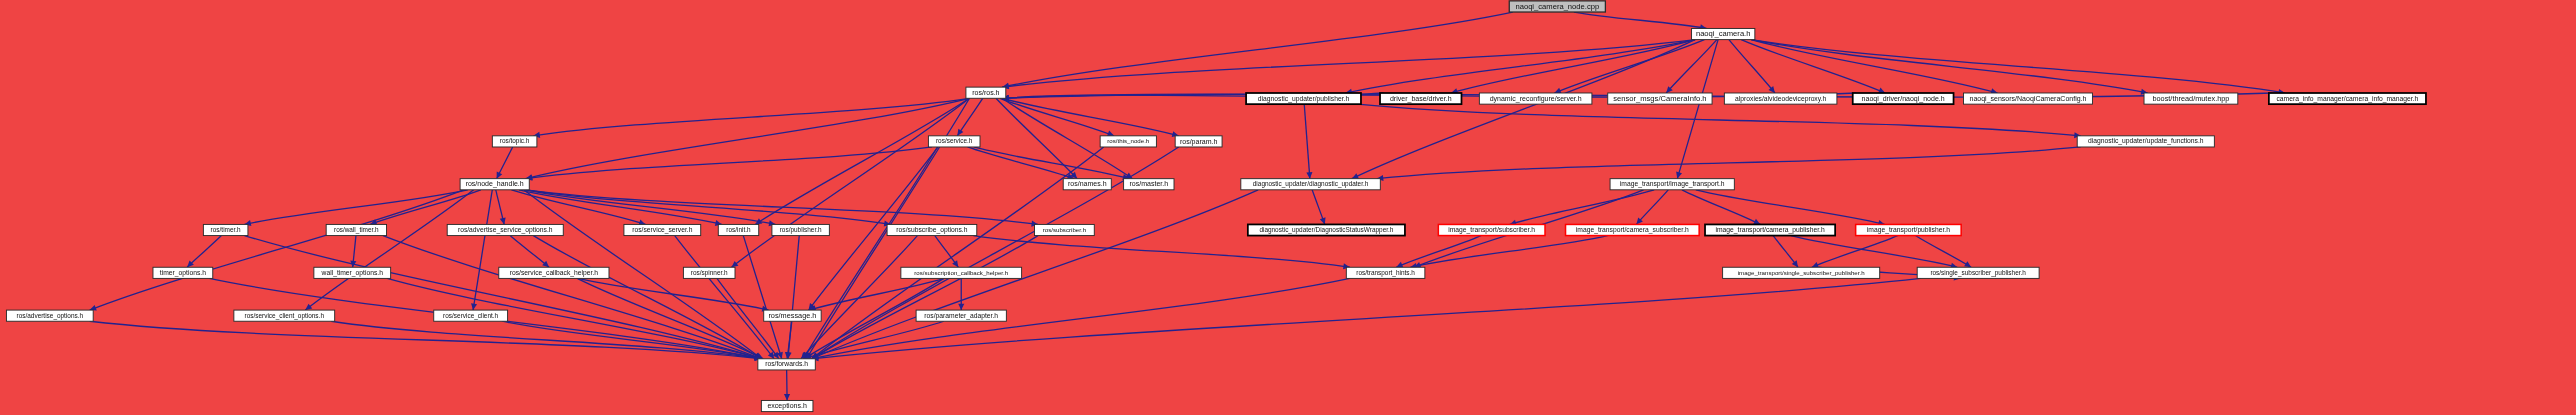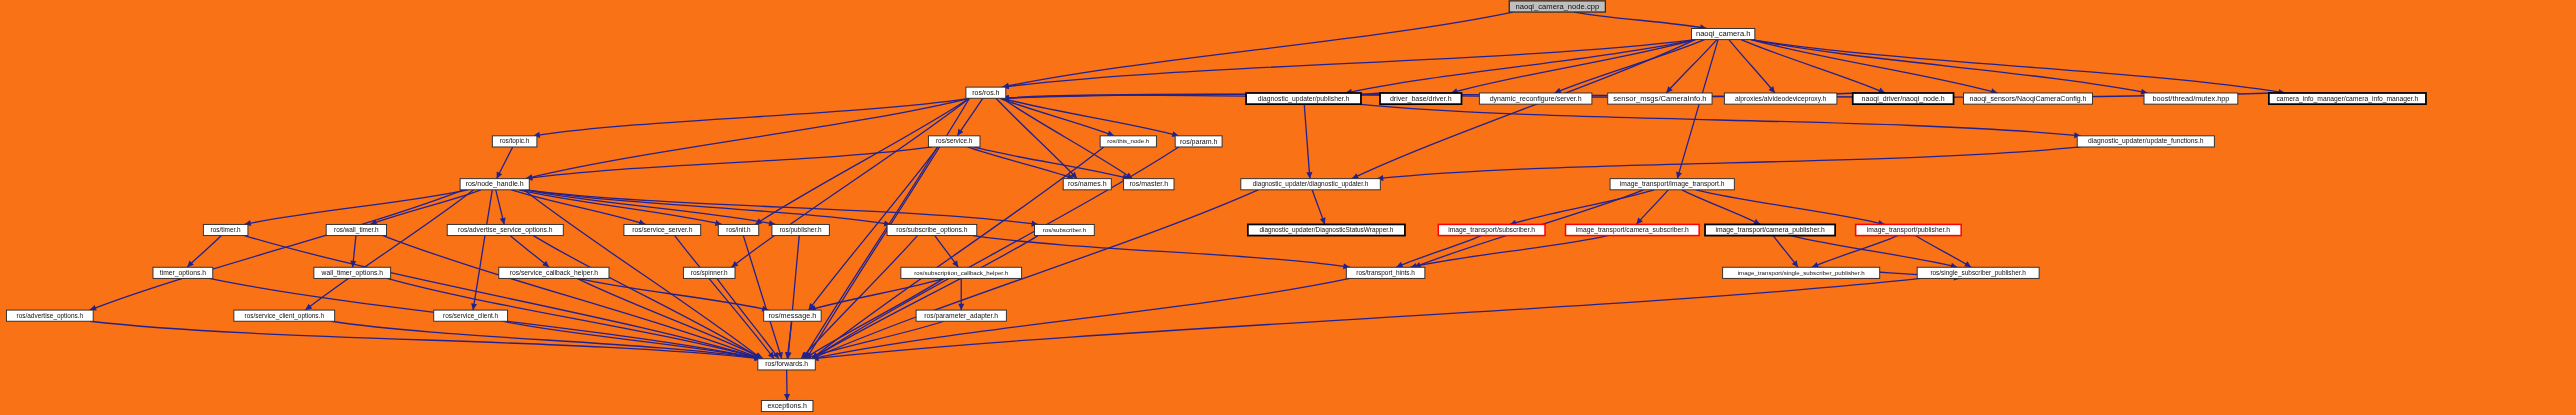--- a/index.html
+++ b/index.html
@@ -1,17 +1,17 @@
 <!DOCTYPE html>
 <html style="font-size:9.4px"><head>
 <meta charset="utf-8">
 <style>
   html,body{margin:0;padding:0;background:#ffffff;}
   body{font-family:"Liberation Sans", sans-serif;}
-  #graph-wrap{position:relative;width:2576px;height:416px;background:#f97316;overflow:hidden;}
+  #graph-wrap{position:relative;width:2576px;height:416px;background:#ef4444;overflow:hidden;}
   svg#graph{position:absolute;left:0;top:0;width:2576px;height:416px;display:block;}
   .edge{fill:none;stroke:#22228f;stroke-width:2.2;}
   .arrow{fill:#22228f;stroke:none;}
   .nodebox{fill:#ffffff;stroke:#2b2b2b;stroke-width:1.6;}
   .nodebox.root{fill:#bfbfbf;stroke:#2b2b2b;stroke-width:2.2;}
   .nodebox.bold{stroke-width:3;stroke:#000000;}
   .nodebox.red{stroke:#ff0000;stroke-width:2.6;fill:#ffffff;}
   .nodelabel{font-family:"Liberation Sans", sans-serif;fill:#101010;text-anchor:middle;dominant-baseline:middle;}
 </style>
 </head>

